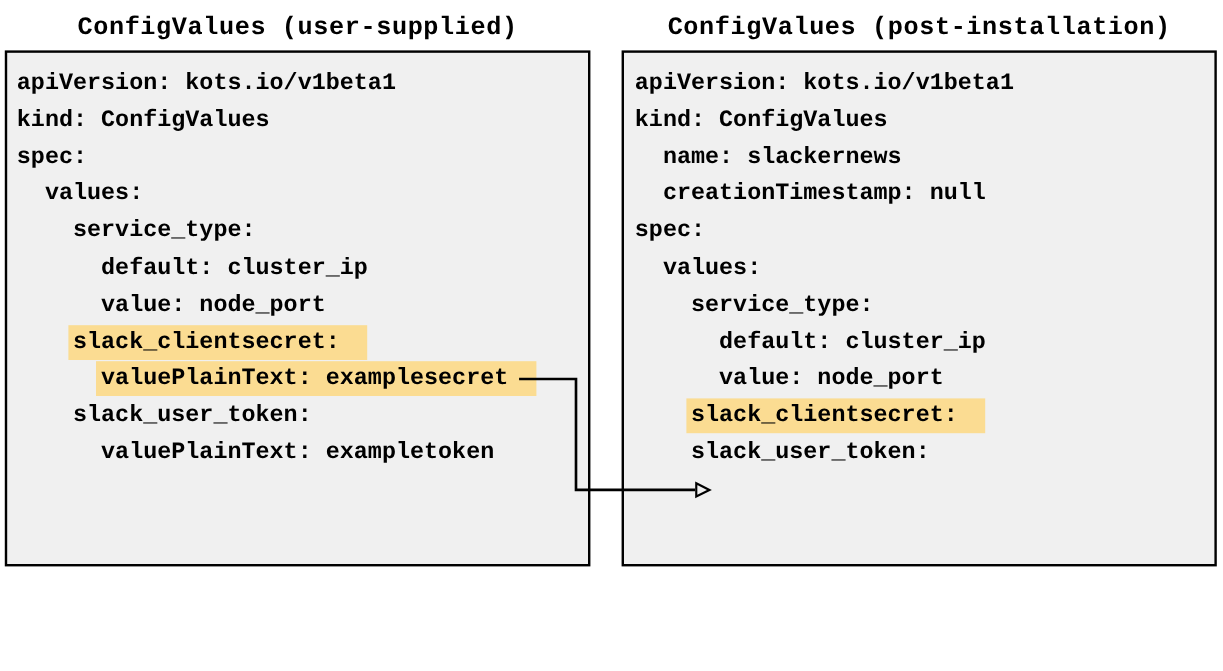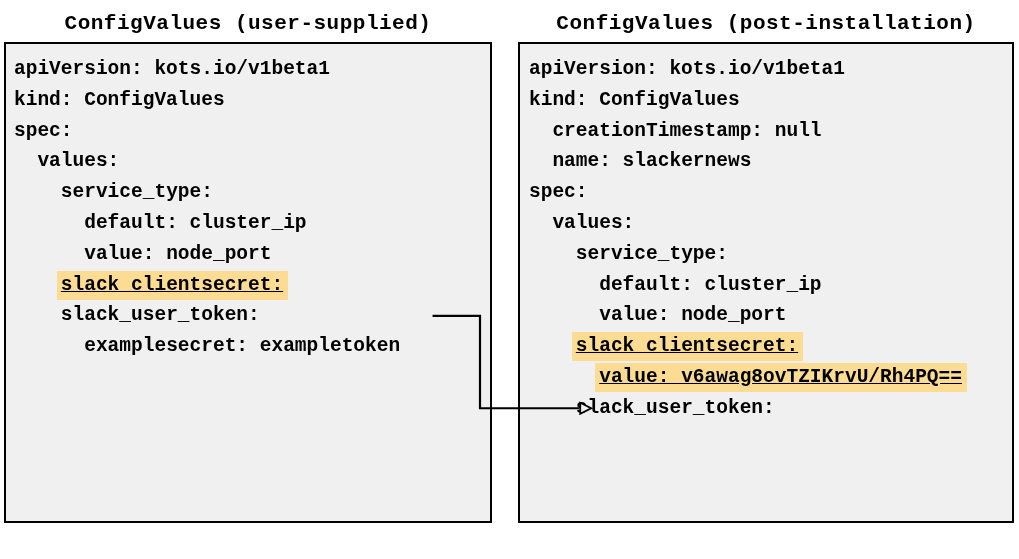--- a/index.html
+++ b/index.html
@@ -27,41 +27,40 @@
     color: var(--text-color);
     text-align: center;
     white-space: pre;
     letter-spacing: 0.5px;
   }
   #title-left  { left: 4px;   width: 488px; }
   #title-right { left: 518px; width: 496px; font-family: Liberation Mono, monospace; }
   .panel {
     position: absolute;
     top: 42px;
-    height: 481px;
+    height: 430px;
     background: var(--panel-bg);
     border: 2px solid var(--panel-border);
     padding: 10px 0 0 8px;
     overflow: hidden;
   }
   #panel-left  { left: 4px;   width: 488px; }
   #panel-right { left: 518px; width: 496px; padding-left: 9px; }
   .code-line {
     font-size: 19.5px;
     font-weight: bold;
     line-height: 30.8px;
     height: 30.8px;
     color: var(--text-color);
     white-space: pre;
   }
   .code-line .hl {
     background: var(--highlight);
-    padding: 3px 5px 4px 4px;
+    padding: 3px 23px 4px 4px;
     margin: -3px -5px -4px -4px;
-    text-decoration: underline;
   }
   #arrow-overlay {
     position: absolute;
     left: 0; top: 0;
     width: 1019px;
     height: 559px;
     pointer-events: none;
     z-index: 5;
   }
 </style>
@@ -74,35 +73,35 @@
 
 <div id="panel-left" class="panel">
     <div class="code-line"><span>apiVersion: kots.io/v1beta1</span></div>
     <div class="code-line"><span>kind: ConfigValues</span></div>
     <div class="code-line"><span>spec:</span></div>
     <div class="code-line"><span>  </span><span>values:</span></div>
     <div class="code-line"><span>    </span><span>service_type:</span></div>
     <div class="code-line"><span>      </span><span>default: cluster_ip</span></div>
     <div class="code-line"><span>      </span><span>value: node_port</span></div>
     <div class="code-line"><span>    </span><span class="hl">slack_clientsecret:</span></div>
+    <div class="code-line"><span>      </span><span class="hl">valuePlainText: examplesecret</span></div>
     <div class="code-line"><span>    </span><span>slack_user_token:</span></div>
-    <div class="code-line"><span>      </span><span>examplesecret: exampletoken</span></div>
+    <div class="code-line"><span>      </span><span>valuePlainText: exampletoken</span></div>
   </div>
 
 <div id="panel-right" class="panel">
     <div class="code-line"><span>apiVersion: kots.io/v1beta1</span></div>
     <div class="code-line"><span>kind: ConfigValues</span></div>
+    <div class="code-line"><span>  </span><span>name: slackernews</span></div>
     <div class="code-line"><span>  </span><span>creationTimestamp: null</span></div>
-    <div class="code-line"><span>  </span><span>name: slackernews</span></div>
     <div class="code-line"><span>spec:</span></div>
     <div class="code-line"><span>  </span><span>values:</span></div>
     <div class="code-line"><span>    </span><span>service_type:</span></div>
     <div class="code-line"><span>      </span><span>default: cluster_ip</span></div>
     <div class="code-line"><span>      </span><span>value: node_port</span></div>
     <div class="code-line"><span>    </span><span class="hl">slack_clientsecret:</span></div>
-    <div class="code-line"><span>      </span><span class="hl">value: v6awag8ovTZIKrvU/Rh4PQ==</span></div>
     <div class="code-line"><span>    </span><span>slack_user_token:</span></div>
   </div>
 
 <svg id="arrow-overlay" xmlns="http://www.w3.org/2000/svg">
   <path id="arrow-path" d="M 432.578125 315.875 H 480 V 408.265625 H 579.21875" fill="none" stroke="#000000" stroke-width="2.2"></path>
   <polygon id="arrow-head" points="580.21875,402.765625 591.21875,408.265625 580.21875,413.765625" fill="#f0f0f0" stroke="#000000" stroke-width="1.8"></polygon>
 </svg>
 
 </body></html>

